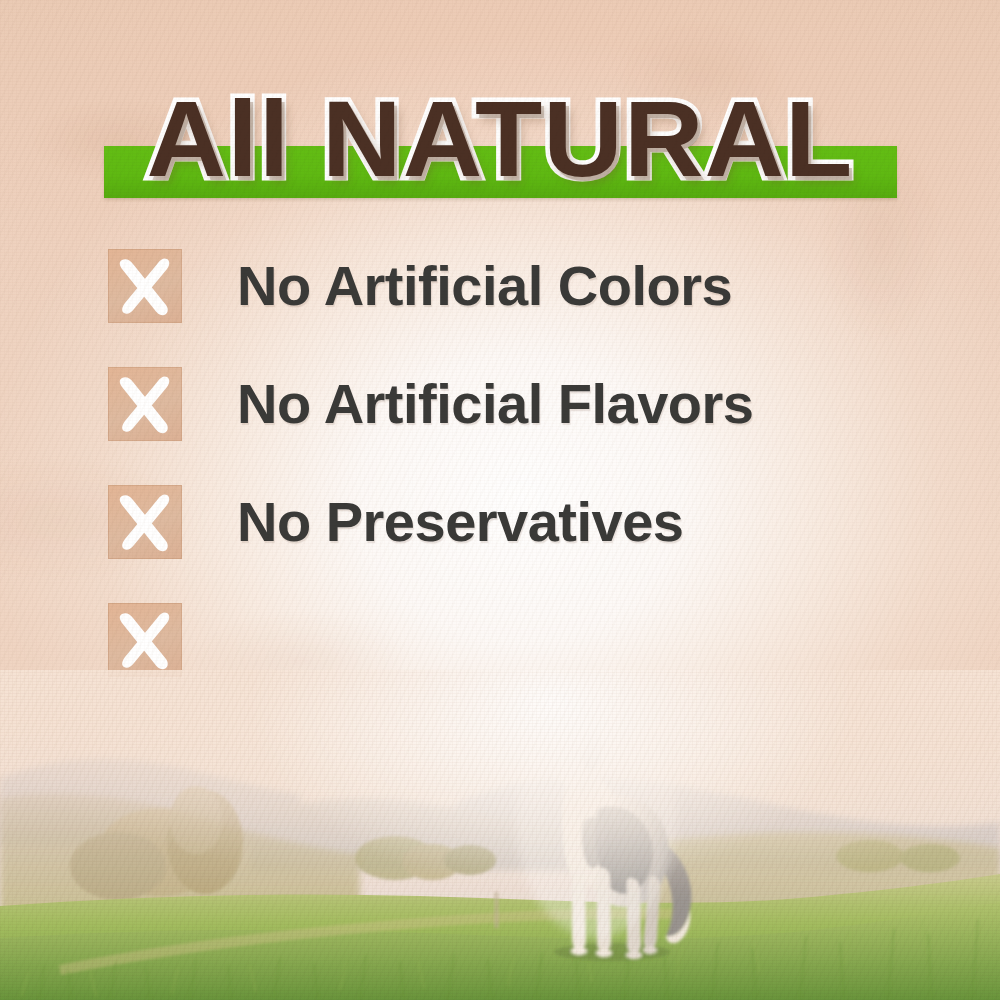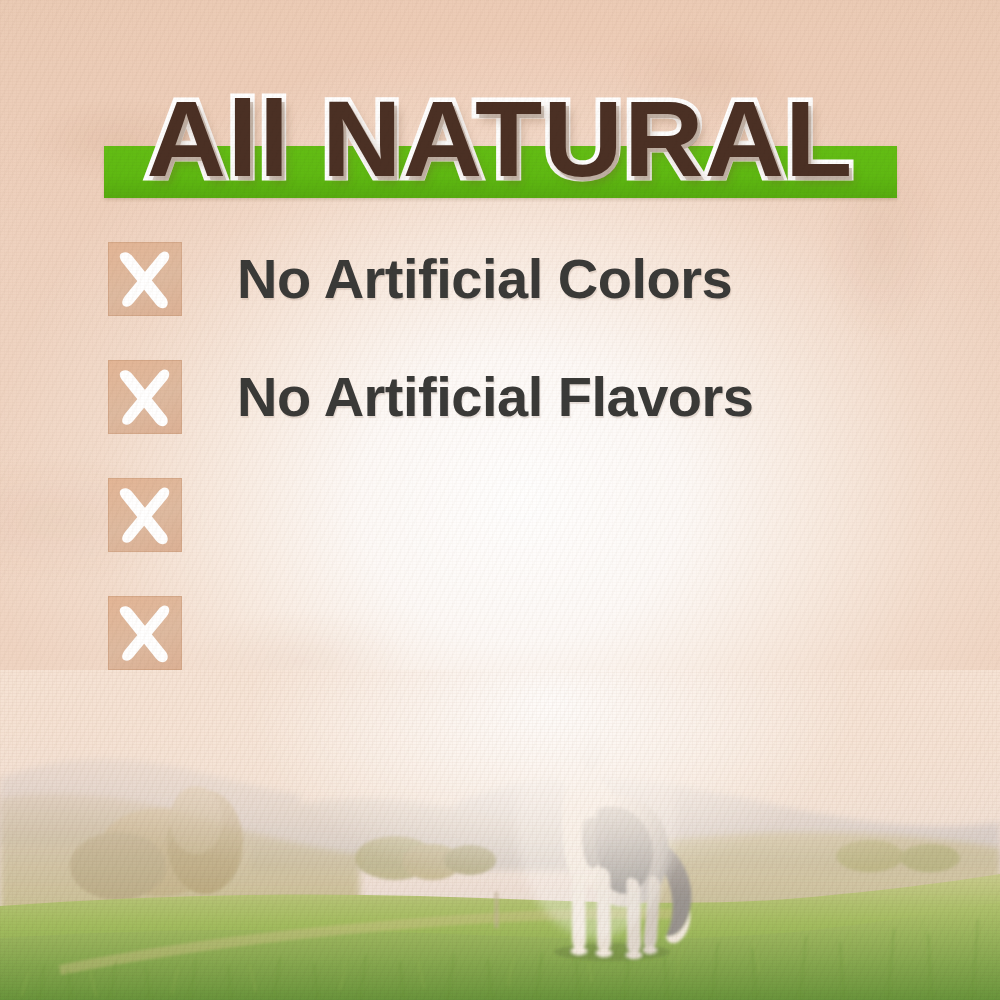--- a/index.html
+++ b/index.html
@@ -89,21 +89,21 @@
        3px 4px 0 rgba(120,85,60,.30),
        5px 7px 9px rgba(110,75,50,.28);
     white-space: nowrap;
     user-select: none;
   }
 
   
   #claims-list {
     position: absolute;
     left: 108px;
-    top: 241px;
+    top: 248px;
     width: 820px;
   }
   .claim-row {
     position: relative;
     height: 76px;
     margin-bottom: 42px;
     display: flex;
     align-items: center;
   }
   .claim-box {
@@ -196,20 +196,21 @@
 
     <div class="claim-row">
       <div class="claim-box">
         <svg viewBox="0 0 74 74" aria-hidden="true">
           <g fill="#ffffff">
             <path d="M14 11 C18 9 22 11 25 15 L58 56 C61 60 60 65 56 66 C52 67 49 64 46 60 L14 20 C11 16 11 12.5 14 11 Z"></path>
             <path d="M59 10 C62 12 62 16 59 20 L26 60 C23 64 19 66 16 64 C13 62 14 58 17 54 L50 14 C53 10 56 8.5 59 10 Z"></path>
           </g>
         </svg>
       </div>
+      <div class="claim-label">No Preservatives</div>
     </div>
 
     <div class="claim-row">
       <div class="claim-box">
         <svg viewBox="0 0 74 74" aria-hidden="true">
           <g fill="#ffffff">
             <path d="M14 11 C18 9 22 11 25 15 L58 56 C61 60 60 65 56 66 C52 67 49 64 46 60 L14 20 C11 16 11 12.5 14 11 Z"></path>
             <path d="M59 10 C62 12 62 16 59 20 L26 60 C23 64 19 66 16 64 C13 62 14 58 17 54 L50 14 C53 10 56 8.5 59 10 Z"></path>
           </g>
         </svg>

